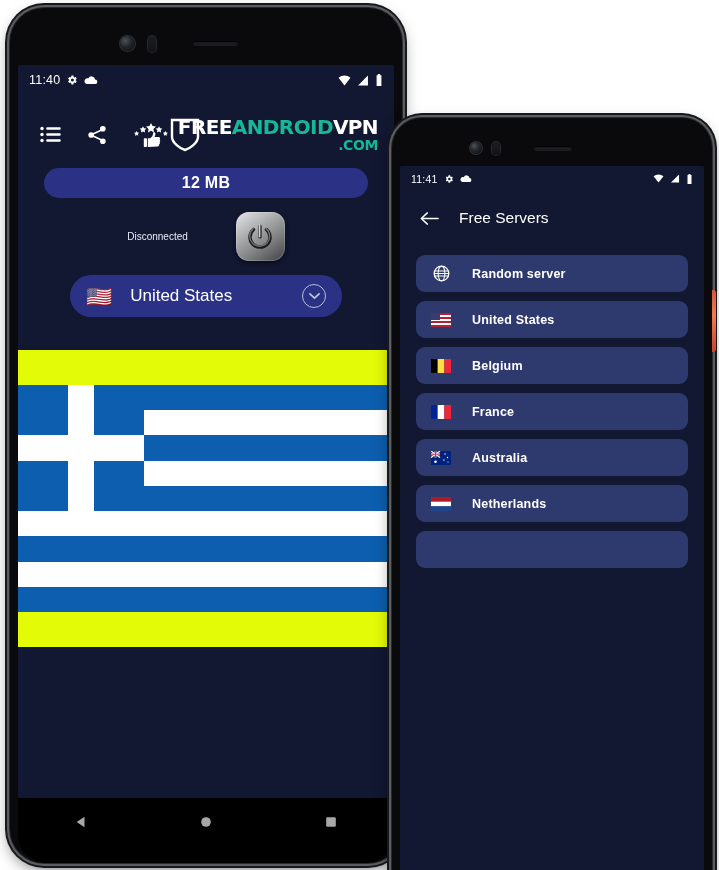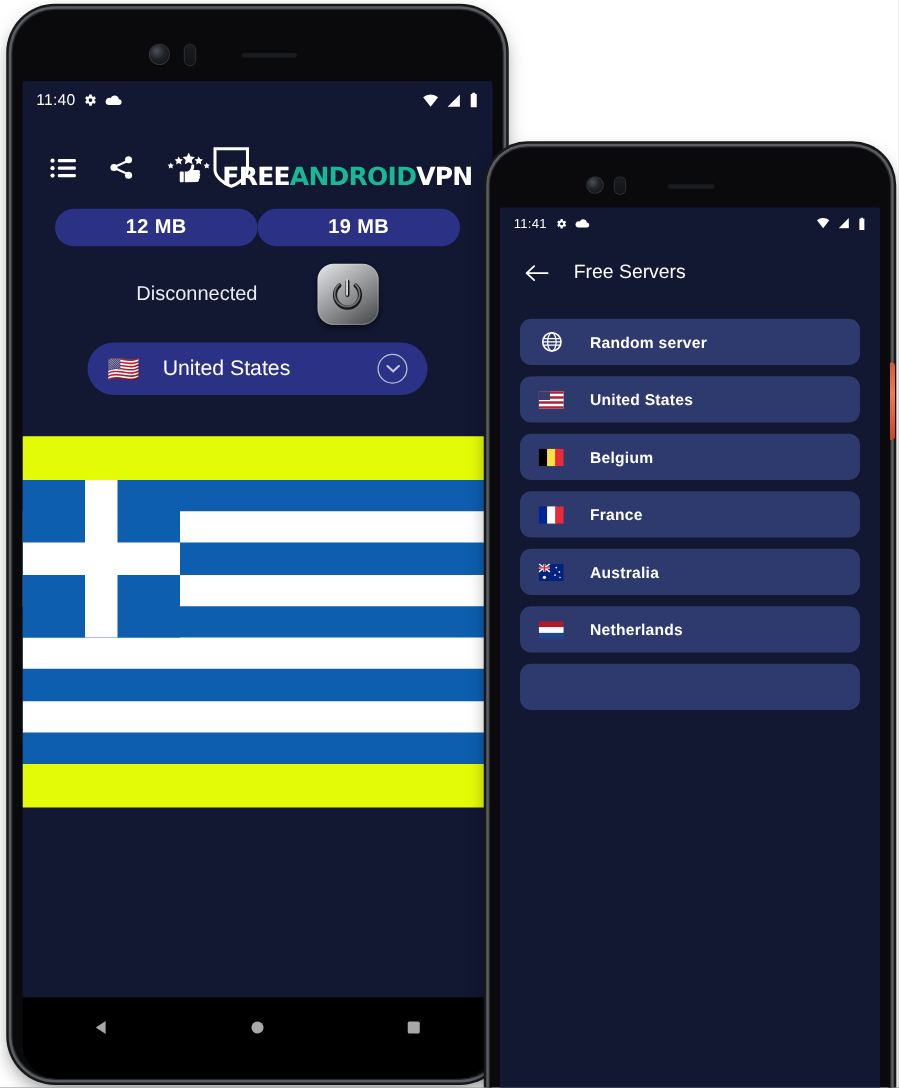--- a/index.html
+++ b/index.html
@@ -187,21 +187,21 @@
 
   .p1-status-row {
     display: flex;
     align-items: center;
     justify-content: center;
     gap: 48px;
     padding: 14px 0 12px 0;
   }
   .status-text {
     color: #e9ecf5;
-    font-size: 16px;
+    font-size: 10px;
   }
   .power-btn {
     width: 49px; height: 49px;
     border-radius: 13px;
     background: linear-gradient(145deg, #e6e7e8 0%, #b9babc 28%, #828486 62%, #3f4143 100%);
     display: flex;
     align-items: center;
     justify-content: center;
     box-shadow: inset 0 0 0 1px rgba(255,255,255,0.18), 0 2px 4px rgba(0,0,0,0.5);
     cursor: pointer;
@@ -423,27 +423,29 @@
       <div class="logo">
         <span class="logo-shield">
           <svg width="30" height="34" viewBox="0 0 30 34">
             <path d="M2 2h26v17c0 6-9 12-13 13C11 31 2 25 2 19z" fill="none" stroke="#fff" stroke-width="2.4"></path>
           </svg>
         </span>
         <span class="logo-text">
           <div class="logo-line1">
             <span class="lw">FREE</span><span class="lg">ANDROID</span><span class="lw">VPN</span>
           </div>
+          <div class="logo-line2">
+            <span class="lg">.COM</span>
+          </div>
         </span>
       </div>
     </div>
 
     <div class="p1-badges">
       <div class="badge">12 MB</div>
-      <div class="badge">19 MB</div>
     </div>
 
     <div class="p1-status-row">
       <span class="status-text">Disconnected</span>
       <span class="power-btn">
         <svg width="32" height="32" viewBox="0 0 32 32">
           <path d="M9.5 8.5a10 10 0 1 0 13 0" fill="none" stroke="#1a1a1a" stroke-width="3.4" stroke-linecap="round"></path>
           <path d="M9.2 7.6a10 10 0 1 0 13 0" fill="none" stroke="#6f7174" stroke-width="1.4" stroke-linecap="round"></path>
           <rect x="14.4" y="3.5" width="3.2" height="14" rx="1.6" fill="#1a1a1a"></rect>
           <rect x="14.8" y="3" width="1.6" height="13.5" rx="0.8" fill="#cfd1d3"></rect>

